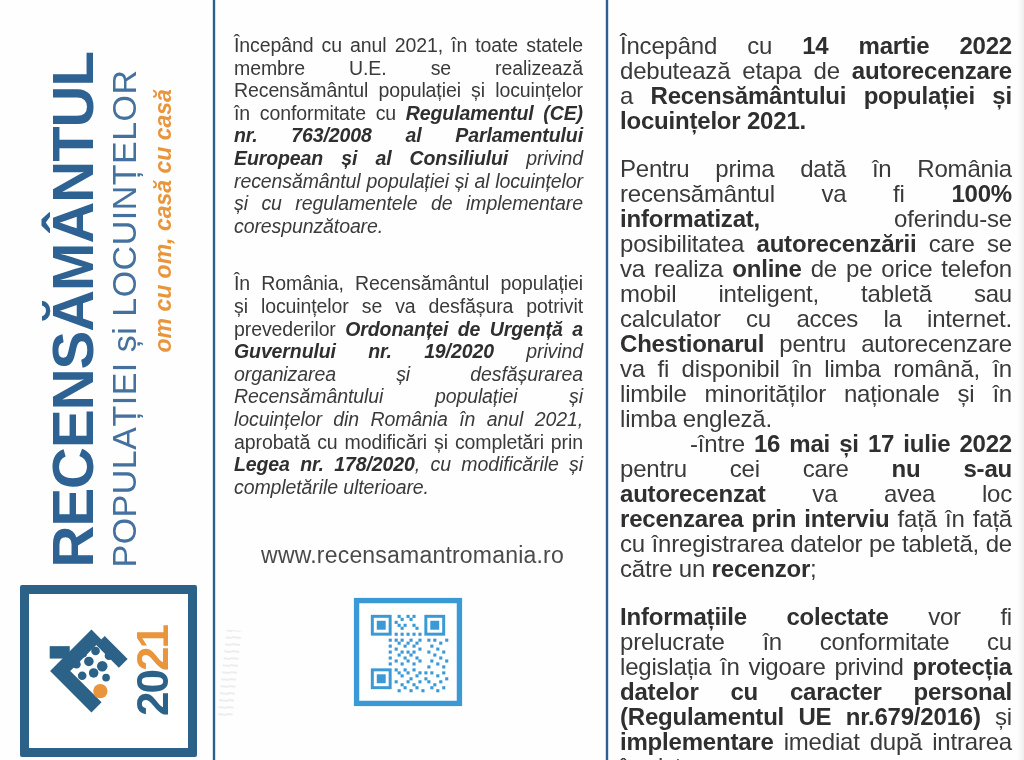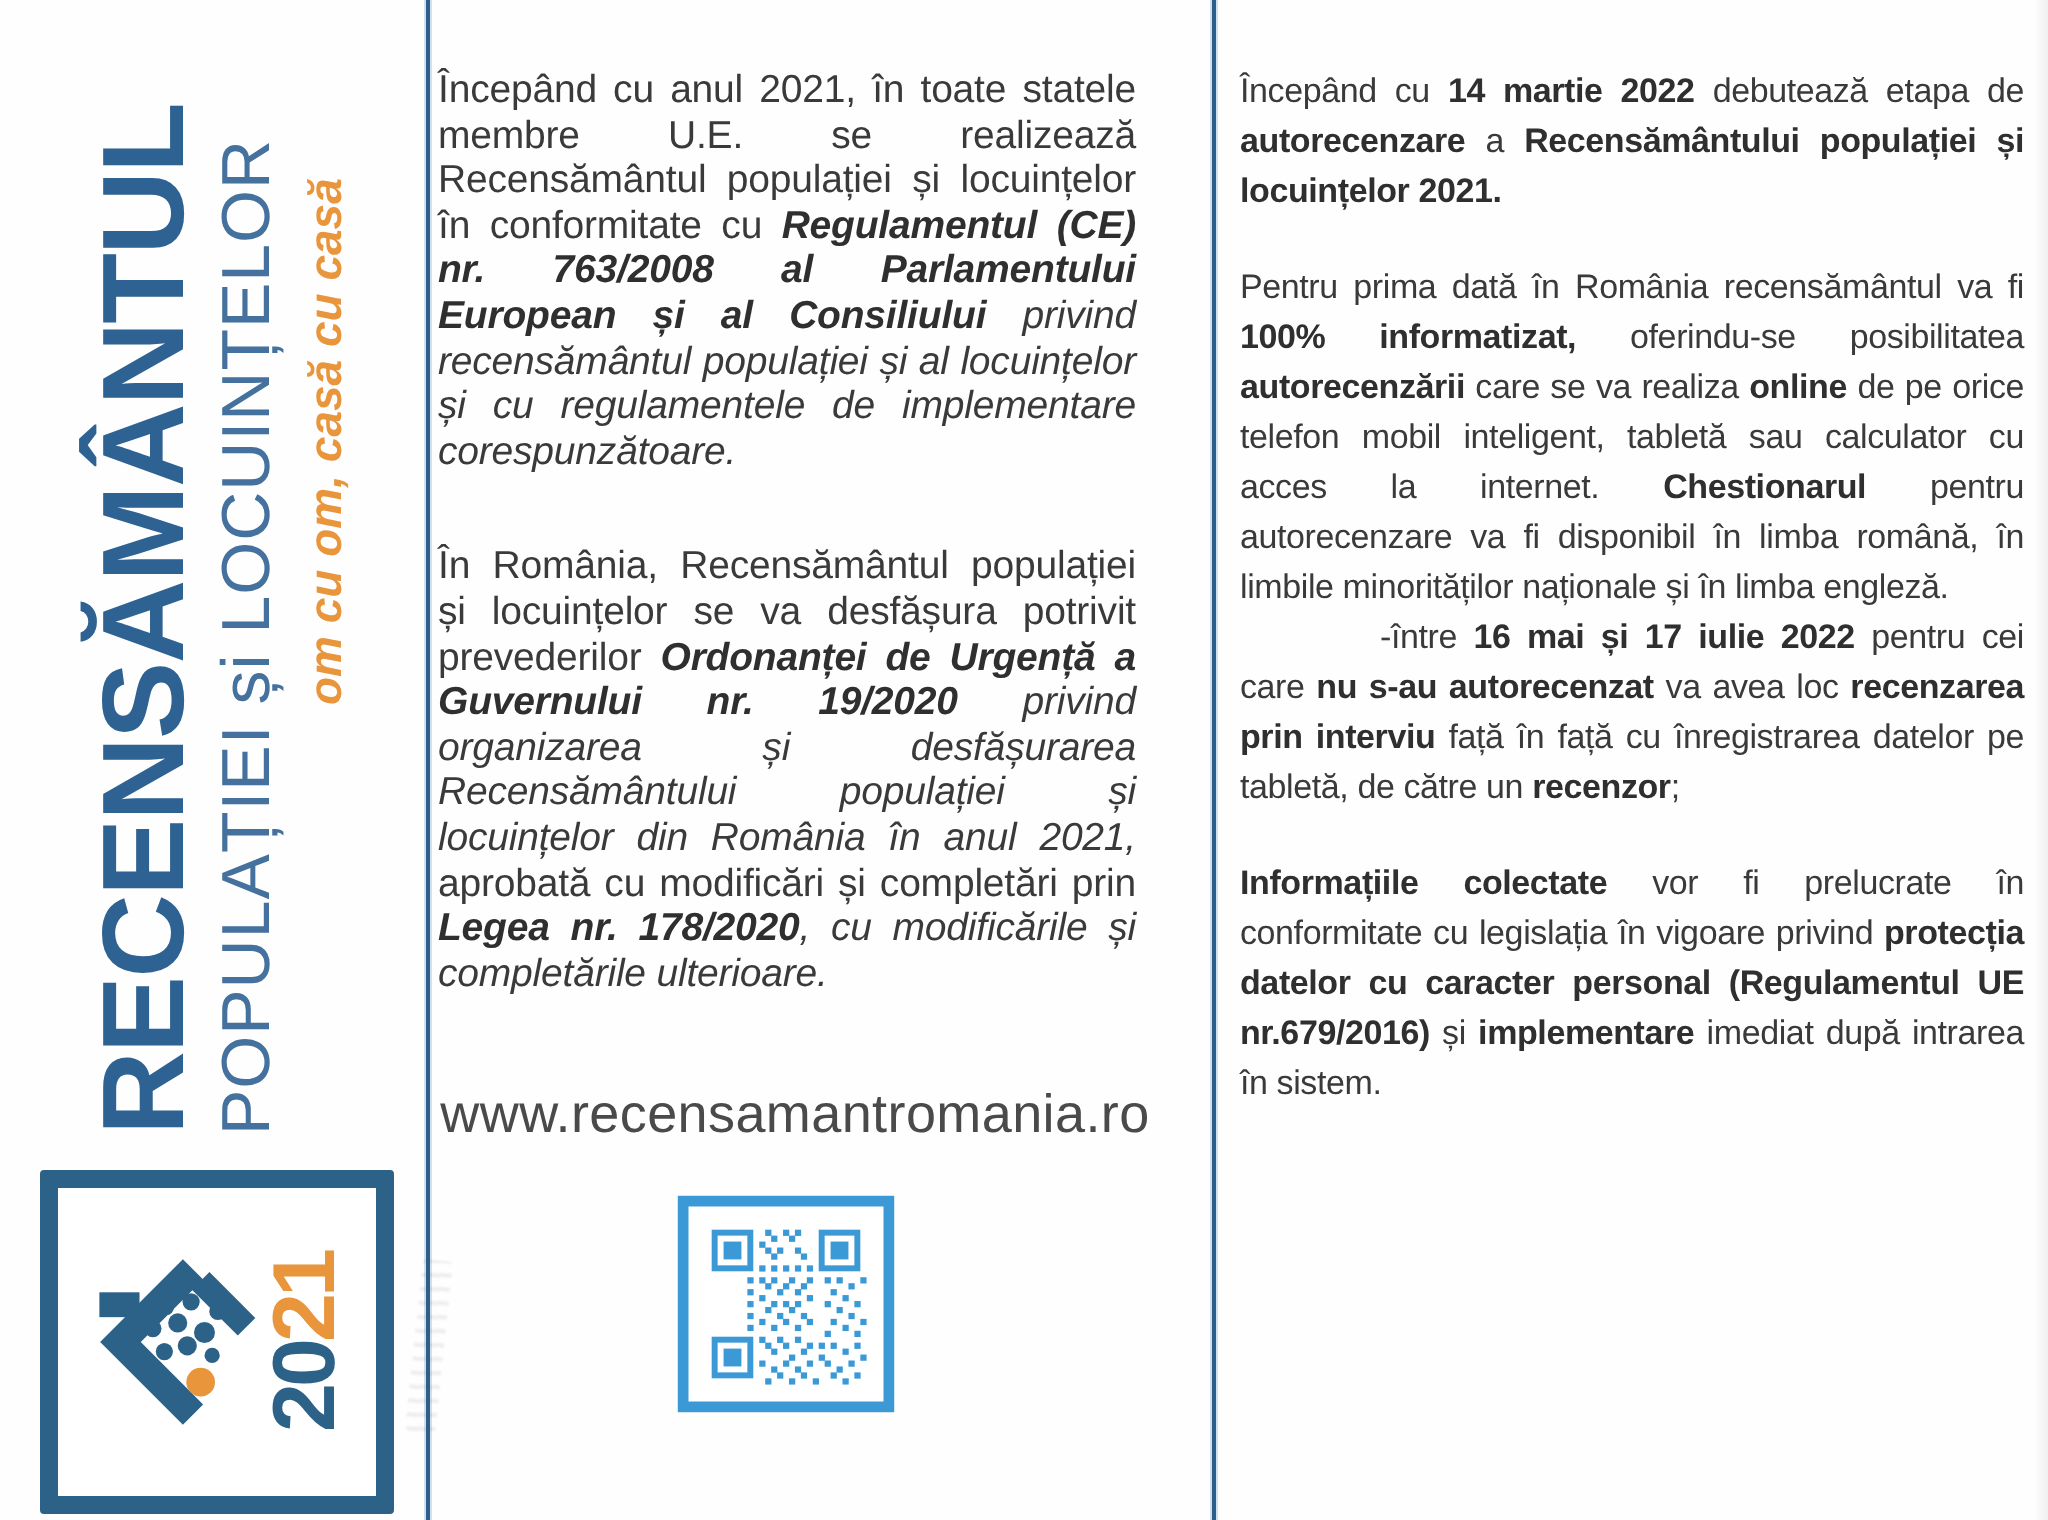--- a/index.html
+++ b/index.html
@@ -56,49 +56,49 @@
     align-items:center;justify-content:center;
     transform:rotate(-90deg);transform-origin:50% 50%;
   }
   .logo-year{
     font-size:44px;font-weight:700;letter-spacing:-2px;line-height:1;
     color:var(--logo-blue);margin-top:2px;white-space:nowrap;
   }
   .logo-year .accent{color:var(--accent-orange);}
 
   
-  .middle{position:absolute;left:197px;top:0;width:391px;height:588px;}
+  .middle{position:absolute;left:212px;top:0;width:391px;height:588px;}
   .middle .paras{position:absolute;left:22px;top:34px;width:349px;}
   .middle p.para{
     margin:0;text-align:justify;
     font-size:19.5px;line-height:22.6px;letter-spacing:-.1px;
   }
   .middle p.para.gap{margin-top:35px;}
   .more{
     position:absolute;left:0;top:514px;width:391px;text-align:center;
     font-size:22px;font-weight:700;color:#3b3b3b;
   }
   .site{
     position:absolute;left:0;top:542px;width:391px;text-align:center;
-    font-size:27px;color:#4a4a4a;letter-spacing:.2px;padding-left:10px;
+    font-size:23px;color:#4a4a4a;letter-spacing:.2px;padding-left:10px;
   }
   .qr{position:absolute;left:50%;margin-left:-55px;top:596px;width:110px;height:112px;}
 
   .print-smudge{
     position:absolute;left:10px;top:630px;width:15px;height:86px;
     background:repeating-linear-gradient(175deg,rgba(70,70,70,.20) 0 2px,transparent 2px 7px);
     transform:rotate(6deg);opacity:.45;border-radius:2px;filter:blur(.4px);
   }
 
   
   .right{position:absolute;left:608px;top:0;width:416px;height:760px;}
   .right .paras{position:absolute;left:12px;top:33px;width:392px;}
   .right p.para{
     margin:0;text-align:justify;
-    font-size:17px;line-height:25px;letter-spacing:-.2px;
+    font-size:24px;line-height:25px;letter-spacing:-.2px;
   }
   .right p.para.gap{margin-top:23px;}
   .right p.para.item{text-indent:70px;}
 
   
   .r-n{}
   .r-b{font-weight:700;color:#2f2f2f;}
   .r-i{font-style:italic;}
   .r-bi{font-weight:700;font-style:italic;color:#2f2f2f;}
 

